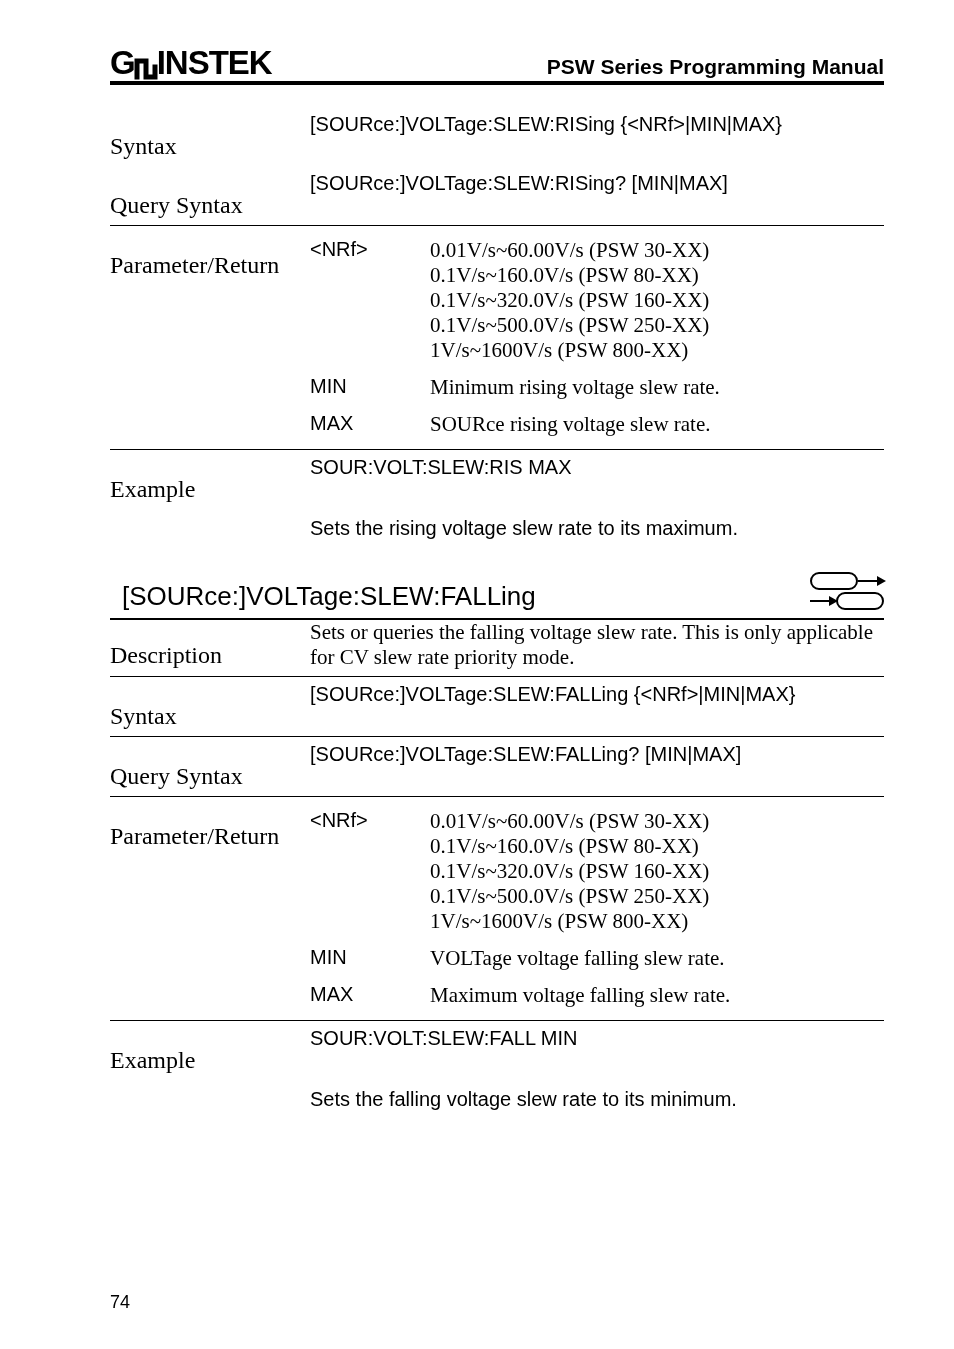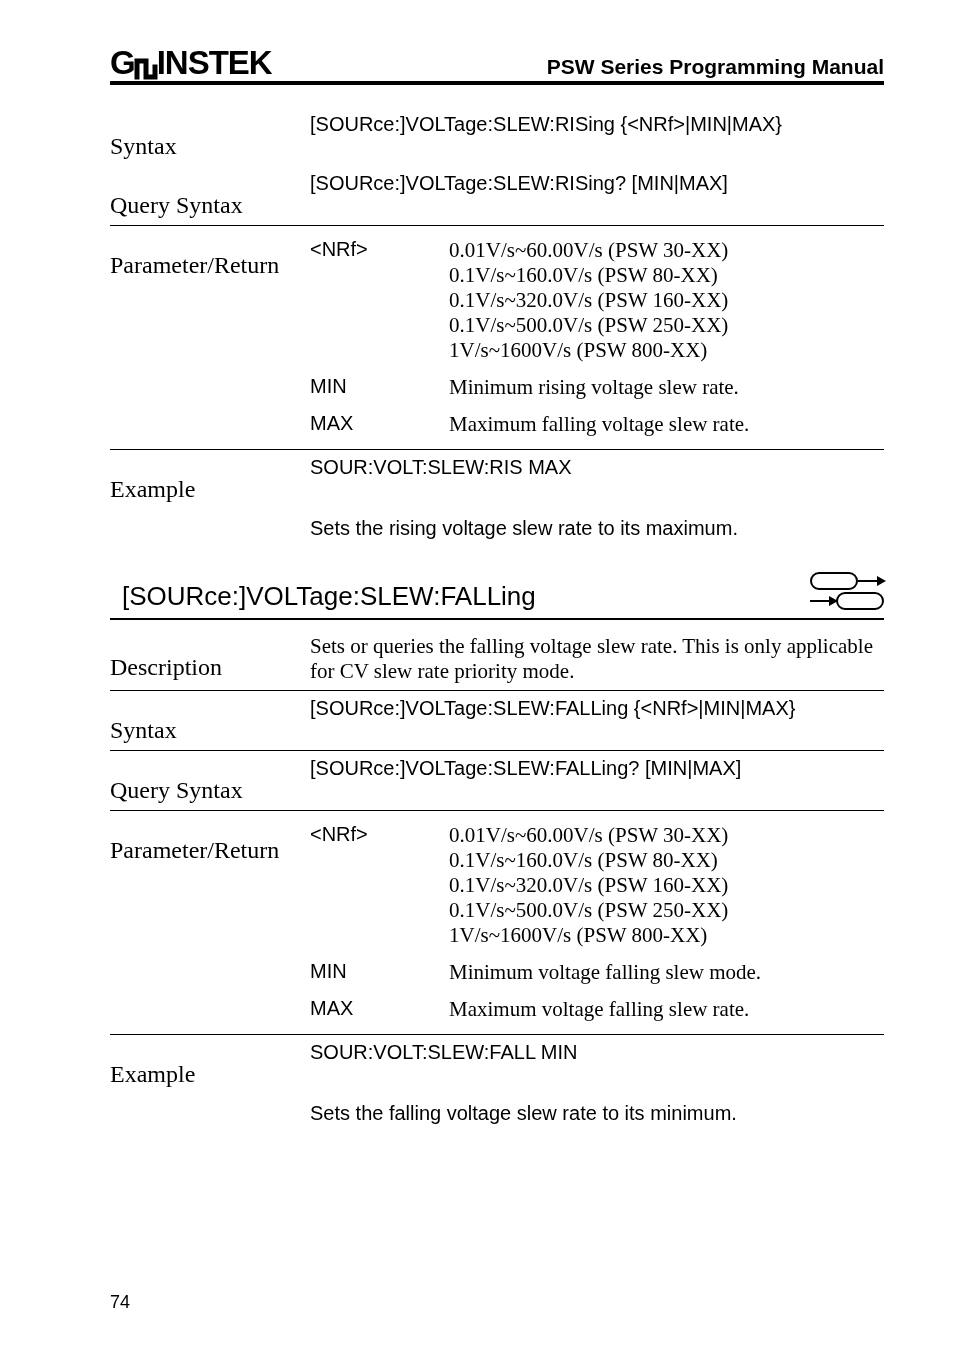--- a/index.html
+++ b/index.html
@@ -65,21 +65,20 @@
     margin: 0;
   }
   .hr-thick {
     border: none;
     border-top: 2px solid #000;
     margin: 0;
   }
   .param-block {
     display: flex;
     padding: 6px 0;
-    gap: 19px;
   }
   .param-key {
     width: 120px;
     flex: 0 0 120px;
     font-family: "Trebuchet MS", "Segoe UI", Arial, sans-serif;
     font-size: 20px;
   }
   .param-val {
     flex: 1;
     font-family: Liberation Serif, serif;
@@ -196,21 +195,21 @@
             </div>
             <div class="param-block">
               <div class="param-key">MIN</div>
               <div class="param-val">
                 <div>Minimum rising voltage slew rate.</div>
               </div>
             </div>
             <div class="param-block">
               <div class="param-key">MAX</div>
               <div class="param-val">
-                <div>Maximum falling voltage  slew rate.</div>
+                <div>SOURce rising voltage  slew rate.</div>
               </div>
             </div>
           </div>
   </div>
 </div>
 <hr class="hr-thin">
 <div class="row">
   <div class="label-cell">Example</div>
   <div class="value-cell">SOUR:VOLT:SLEW:RIS MAX</div>
 </div>
@@ -224,21 +223,21 @@
             <div class="arrow-line right"></div>
     </div>
     <div class="icon-row">
       <div class="arrow-line right" style="width:26px;"></div>
             <div class="pill"></div>
     </div>
   </div>
 </div>
 <hr class="hr-thick" style="margin-top:6px;">
 
-<div class="row" style="padding-top:14px;">
+<div class="row" style="padding-top:0;align-items:center;">
   <div class="label-cell">Description</div>
   <div class="value-cell serif">Sets or queries the falling voltage slew rate. This is only applicable for CV slew rate priority mode.</div>
 </div>
 <hr class="hr-thin">
 <div class="row">
   <div class="label-cell">Syntax</div>
   <div class="value-cell">[SOURce:]VOLTage:SLEW:FALLing {&lt;NRf&gt;|MIN|MAX}</div>
 </div>
 <hr class="hr-thin">
 <div class="row">
@@ -256,21 +255,21 @@
                 <div>0.01V/s~60.00V/s (PSW 30-XX)</div>
                 <div>0.1V/s~160.0V/s (PSW 80-XX)</div>
                 <div>0.1V/s~320.0V/s (PSW 160-XX)</div>
                 <div>0.1V/s~500.0V/s (PSW 250-XX)</div>
                 <div>1V/s~1600V/s (PSW 800-XX)</div>
               </div>
             </div>
             <div class="param-block">
               <div class="param-key">MIN</div>
               <div class="param-val">
-                <div>Minimum voltage falling slew mode.</div>
+                <div>VOLTage voltage falling slew rate.</div>
               </div>
             </div>
             <div class="param-block">
               <div class="param-key">MAX</div>
               <div class="param-val">
                 <div>Maximum voltage falling slew rate.</div>
               </div>
             </div>
           </div>
   </div>

